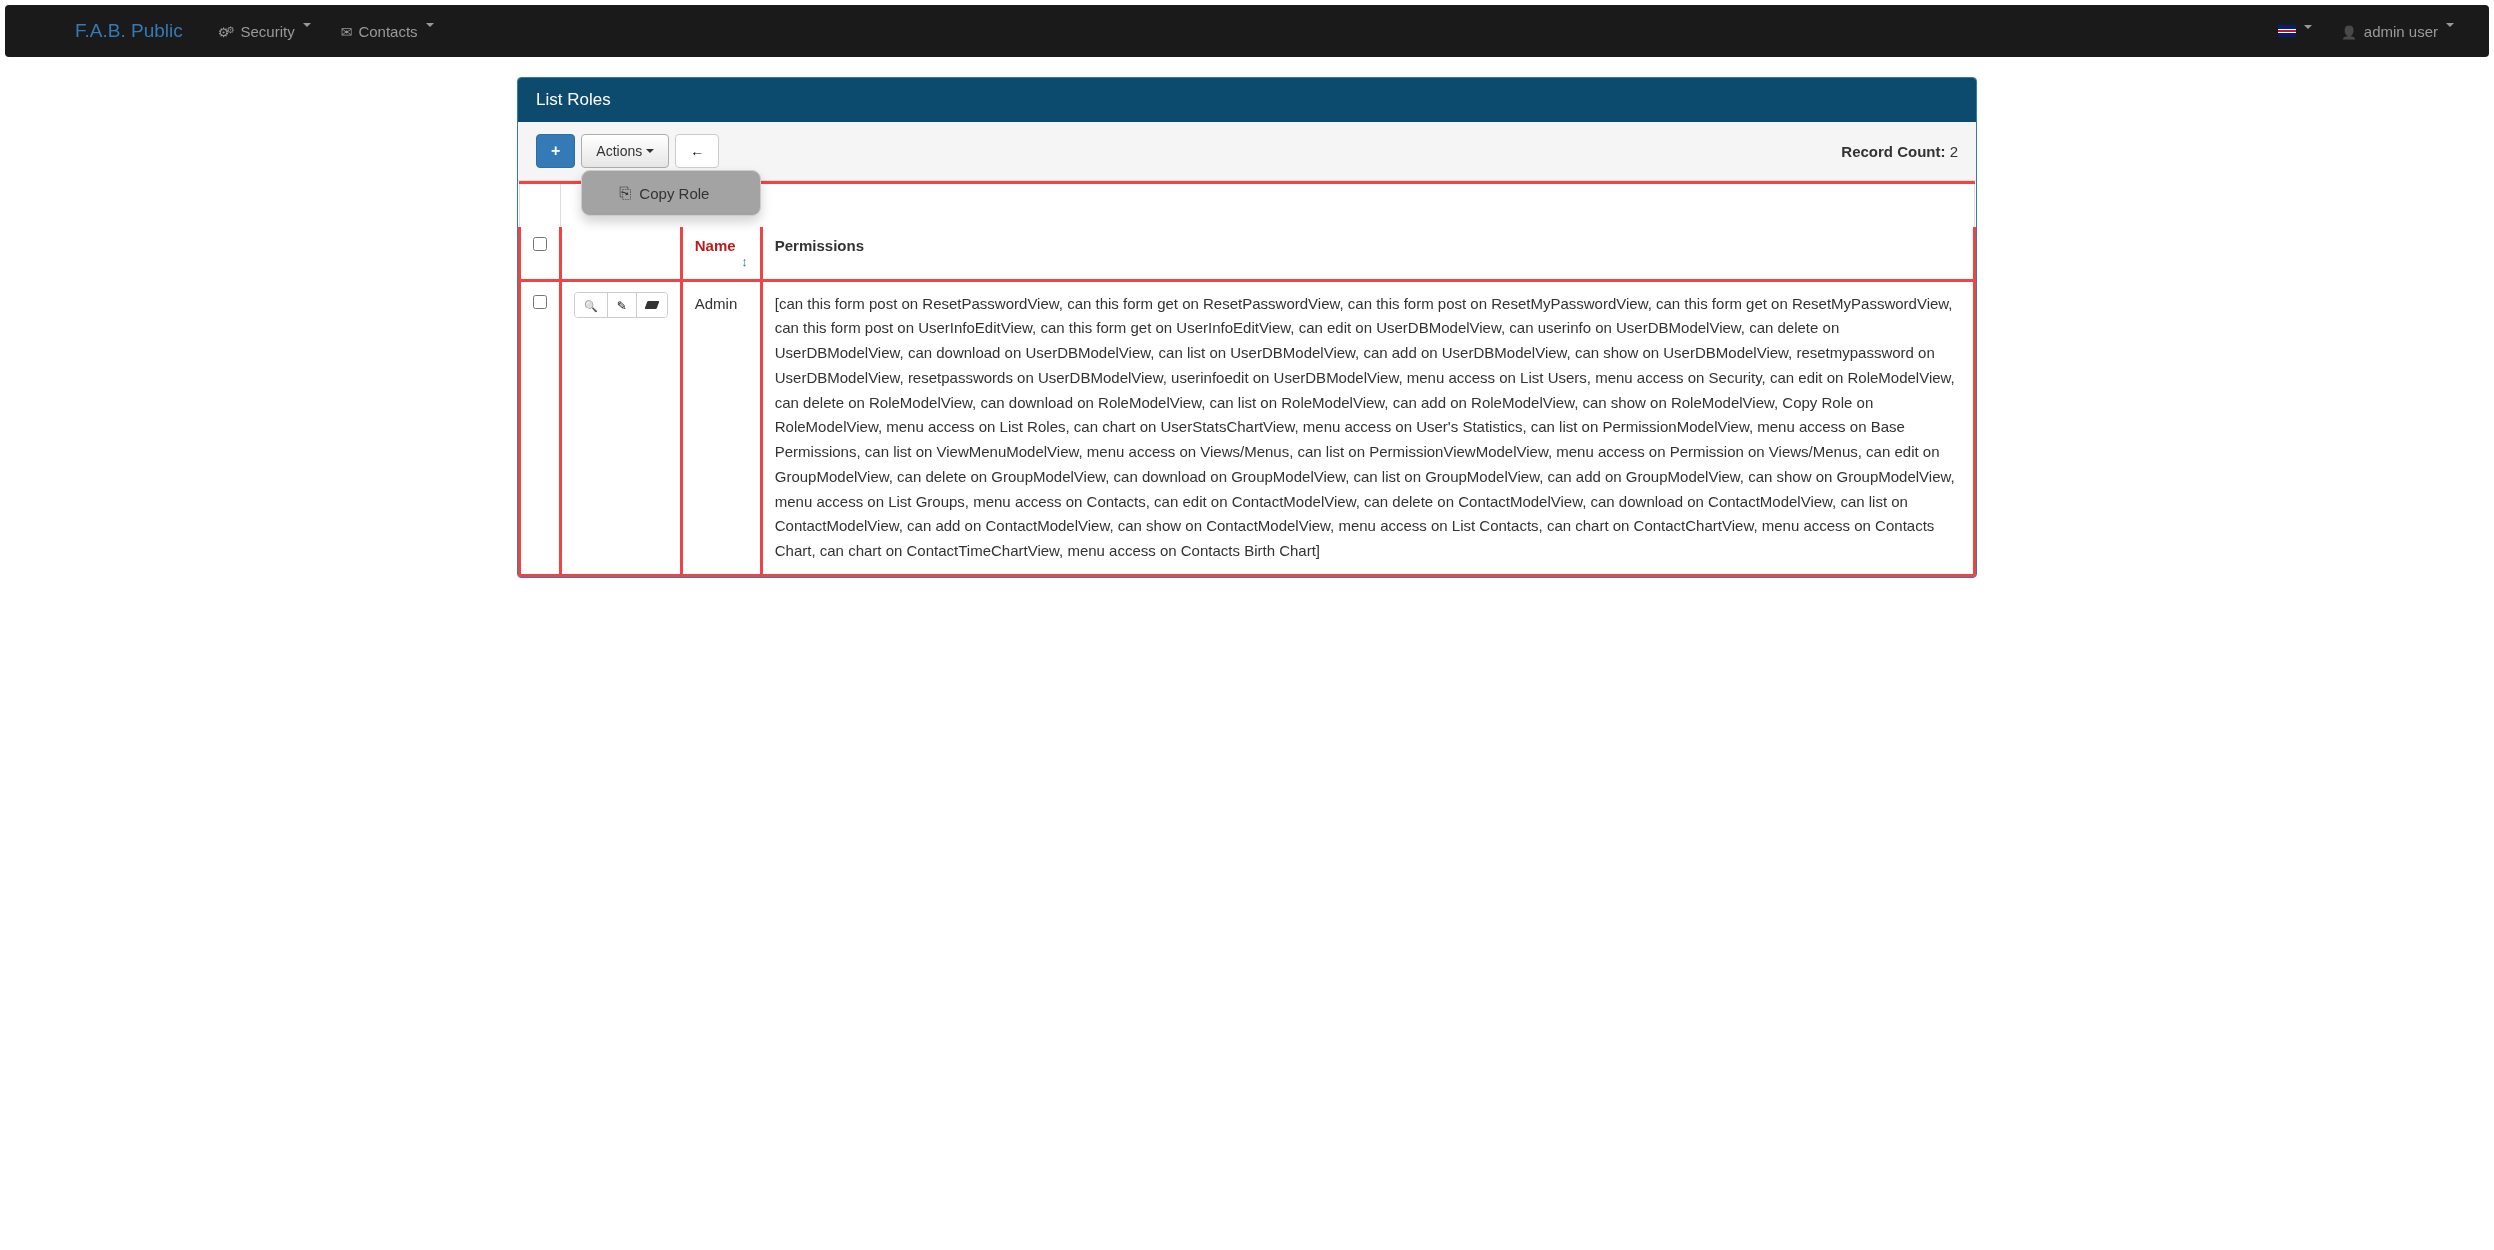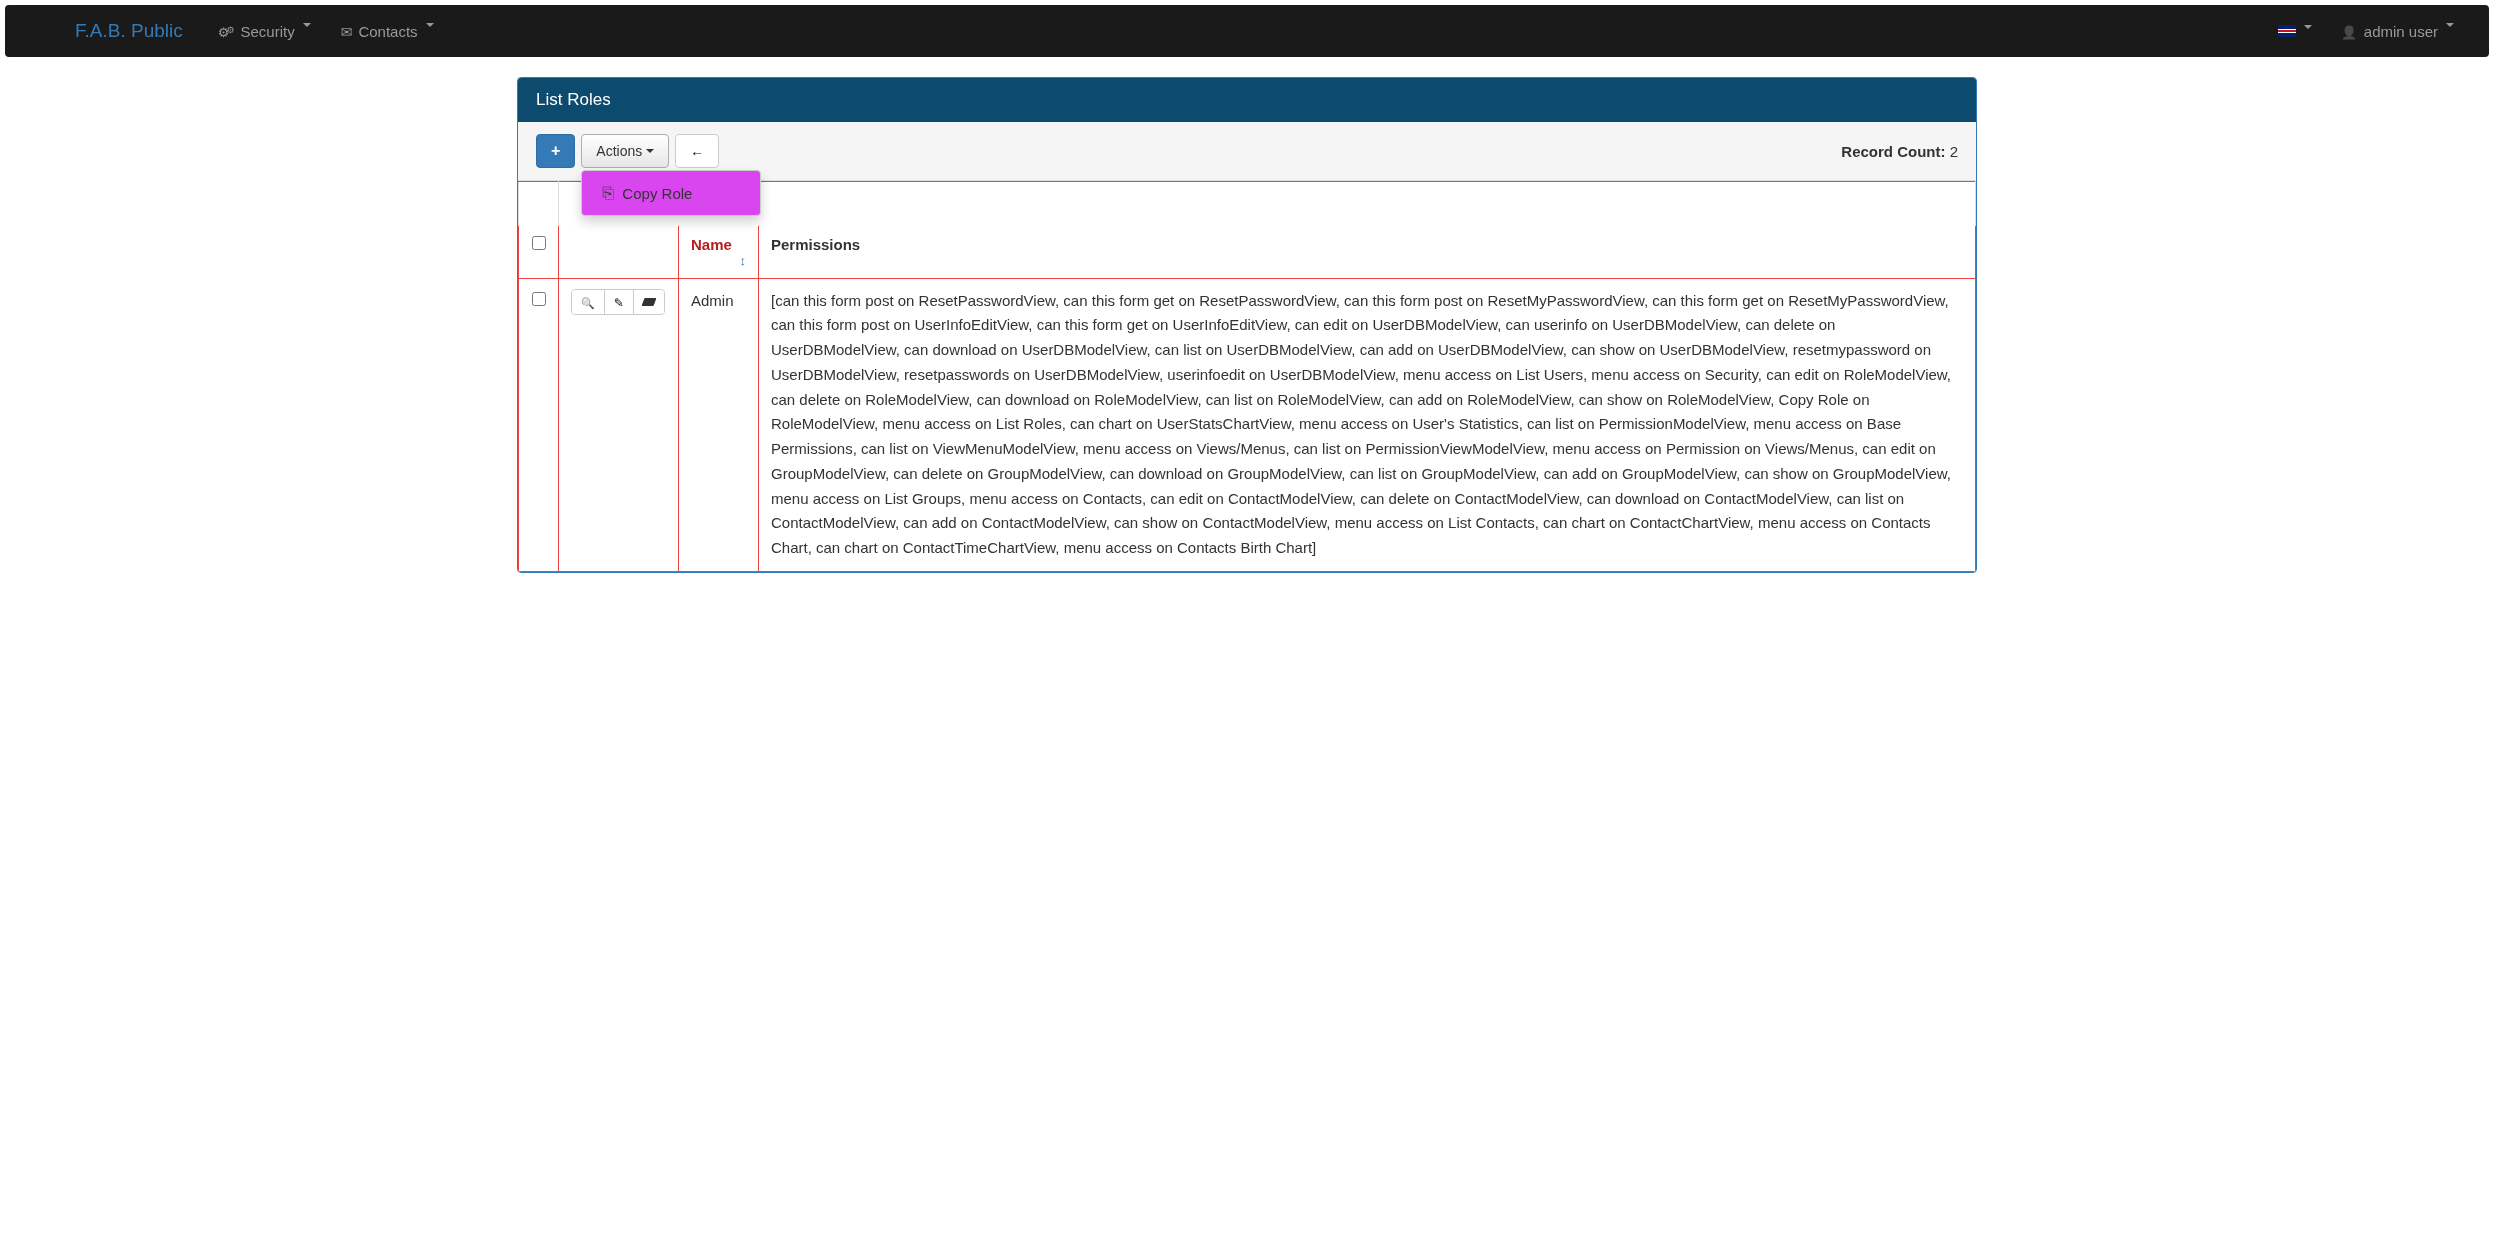--- a/index.html
+++ b/index.html
@@ -36,27 +36,27 @@
     .btn-primary { background: #337ab7; border-color: #2e6da4; color: #fff; }
     .btn-default { background: linear-gradient(to bottom, #fff, #e6e6e6); border-color: #adadad; color: #333; }
     .btn-group { display: inline-flex; margin-left: 6px; }
     .plus-icon { font-weight: bold; font-size: 16px; line-height: 1; }
     .arrow-left-icon::before { content: "←"; font-weight: bold; }
     .record-count { margin-left: auto; font-size: 15px; }
     .record-count strong { font-weight: bold; }
     
     
     .dropdown-wrapper { position: relative; display: inline-block; }
-    .dropdown-menu { position: absolute; top: 100%; left: 0; background: #d946ef; border: 1px solid #ccc; border-radius: 4px; box-shadow: 0 6px 12px rgba(0,0,0,0.175); min-width: 180px; margin-top: 2px; padding: 5px 0; z-index: 1000; }
+    .dropdown-menu { position: absolute; top: 100%; left: 0; background: #a3a3a3; border: 1px solid #ccc; border-radius: 9px; box-shadow: 0 6px 12px rgba(0,0,0,0.175); min-width: 180px; margin-top: 2px; padding: 5px 17px; z-index: 1000; }
     .dropdown-item { padding: 8px 20px; cursor: pointer; display: flex; align-items: center; gap: 8px; font-size: 15px; color: #333; }
     .copy-icon::before { content: "⎘"; font-size: 15px; }
     
     
     table { width: 100%; border-collapse: collapse; }
-    th, td { padding: 10px 12px; text-align: left; vertical-align: top; border: 1px solid #ef4444; }
+    th, td { padding: 10px 12px; text-align: left; vertical-align: top; border: 3px solid #ef4444; }
     th { font-weight: bold; font-size: 15px; border-top: none; }
     th.sortable { color: #b91c1c; cursor: pointer; }
     th.sortable .sort-icon::after { content: "↕"; display: block; text-align: right; color: #337ab7; font-size: 13px; }
     td { font-size: 15px; line-height: 1.65; }
     .col-check { width: 40px; text-align: center; }
     .col-actions { width: 120px; }
     .col-name { width: 80px; }
     .row-actions { display: inline-flex; border: 1px solid #ccc; border-radius: 4px; overflow: hidden; }
     .row-actions .btn { border: none; border-right: 1px solid #ccc; border-radius: 0; padding: 4px 9px; height: auto; background: #fff; }
     .row-actions .btn:last-child { border-right: none; }

